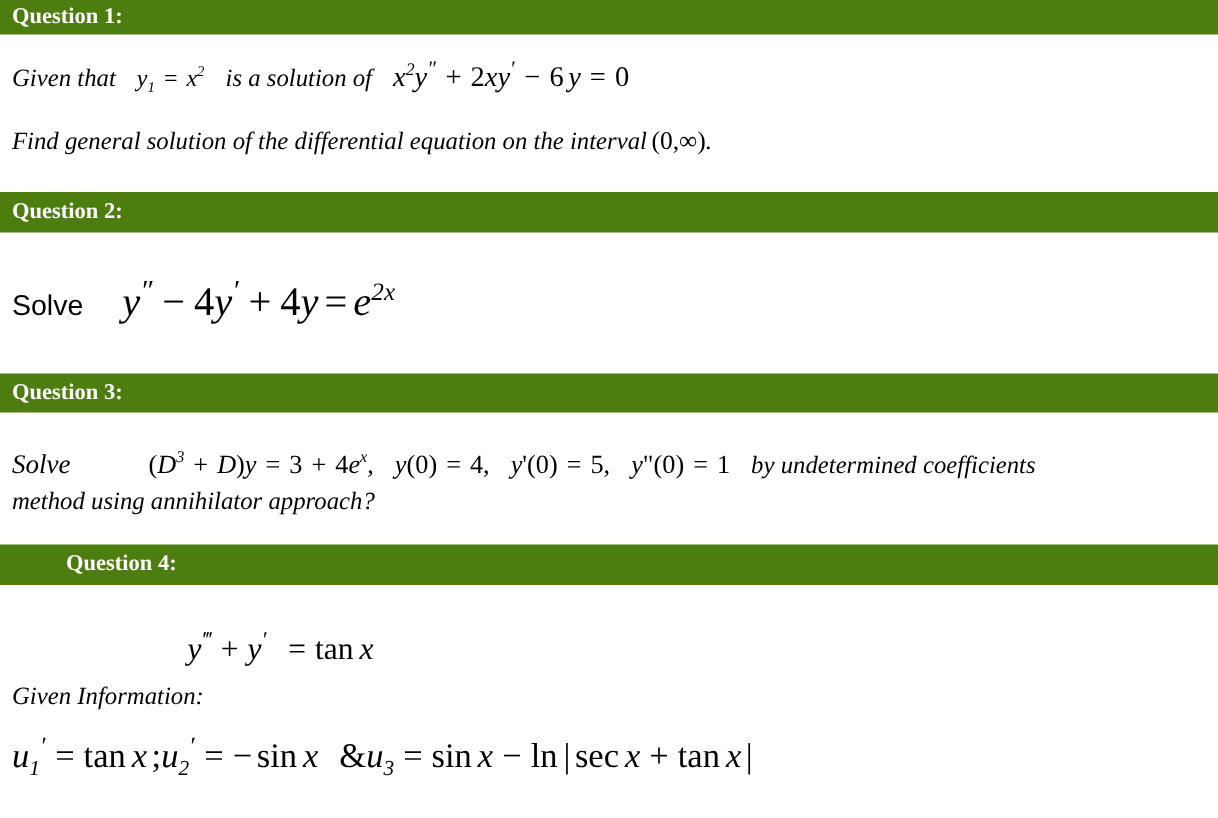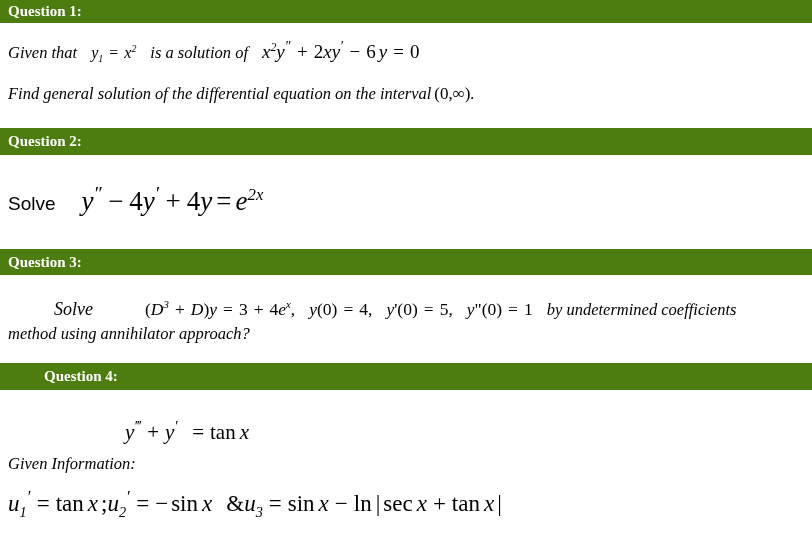--- a/index.html
+++ b/index.html
@@ -116,21 +116,21 @@
   </div>
 
   <div class="block" style="top:188px;">
     <span class="sans" style="font-size:19px">Solve</span><span class="sp-xl"></span><span class="math" style="font-size:27px"><span class="baseline-wrap"><span>y</span><sup class="prime">″</sup></span><span class="sp"></span><span class="op">−</span><span class="sp"></span><span class="num">4</span><span class="baseline-wrap"><span>y</span><sup class="prime">′</sup></span><span class="sp"></span><span class="op">+</span><span class="sp"></span><span class="num">4</span><span>y</span><span class="sp" style="width:4px"></span><span class="op">=</span><span class="sp" style="width:4px"></span><span class="baseline-wrap"><span>e</span><sup class="e"><span>2</span><span>x</span></sup></span></span>
   </div>
 
   <div class="qbar" style="top:249px; height:26px;">
     <span class="qlabel">Question 3:</span>
   </div>
 
-  <div class="block" style="top:300px;margin-left:46px;">
+  <div class="block" style="top:300px;">
     <span class="txt" style="font-size:18px">Solve</span><span class="sp-xl"></span><span class="sp-xl"></span><span class="math" style="font-size:17.5px"><span class="paren">(</span><span class="baseline-wrap"><span>D</span><sup class="e">3</sup></span><span class="sp"></span><span class="op">+</span><span class="sp"></span><span>D</span><span class="paren">)</span><span>y</span><span class="sp"></span><span class="op">=</span><span class="sp"></span><span class="num">3</span><span class="sp"></span><span class="op">+</span><span class="sp"></span><span class="num">4</span><span class="baseline-wrap"><span>e</span><sup class="e">x</sup></span><span class="op">,</span><span class="sp-lg"></span><span>y</span><span class="paren">(</span><span class="num">0</span><span class="paren">)</span><span class="sp"></span><span class="op">=</span><span class="sp"></span><span class="num">4</span><span class="op">,</span><span class="sp-lg"></span><span>y</span><span class="op">'</span><span class="paren">(</span><span class="num">0</span><span class="paren">)</span><span class="sp"></span><span class="op">=</span><span class="sp"></span><span class="num">5</span><span class="op">,</span><span class="sp-lg"></span><span>y</span><span class="op">"</span><span class="paren">(</span><span class="num">0</span><span class="paren">)</span><span class="sp"></span><span class="op">=</span><span class="sp"></span><span class="num">1</span></span><span class="sp-lg"></span><span class="txt" style="font-size:16.5px">by undetermined coefficients</span>
   </div>
 
   <div class="block" style="top:326px;">
     <span class="txt">method using annihilator approach?</span>
   </div>
 
   <div class="qbar" style="top:363px; height:27px;padding-left:36px;">
     <span class="qlabel">Question 4:</span>
   </div>

